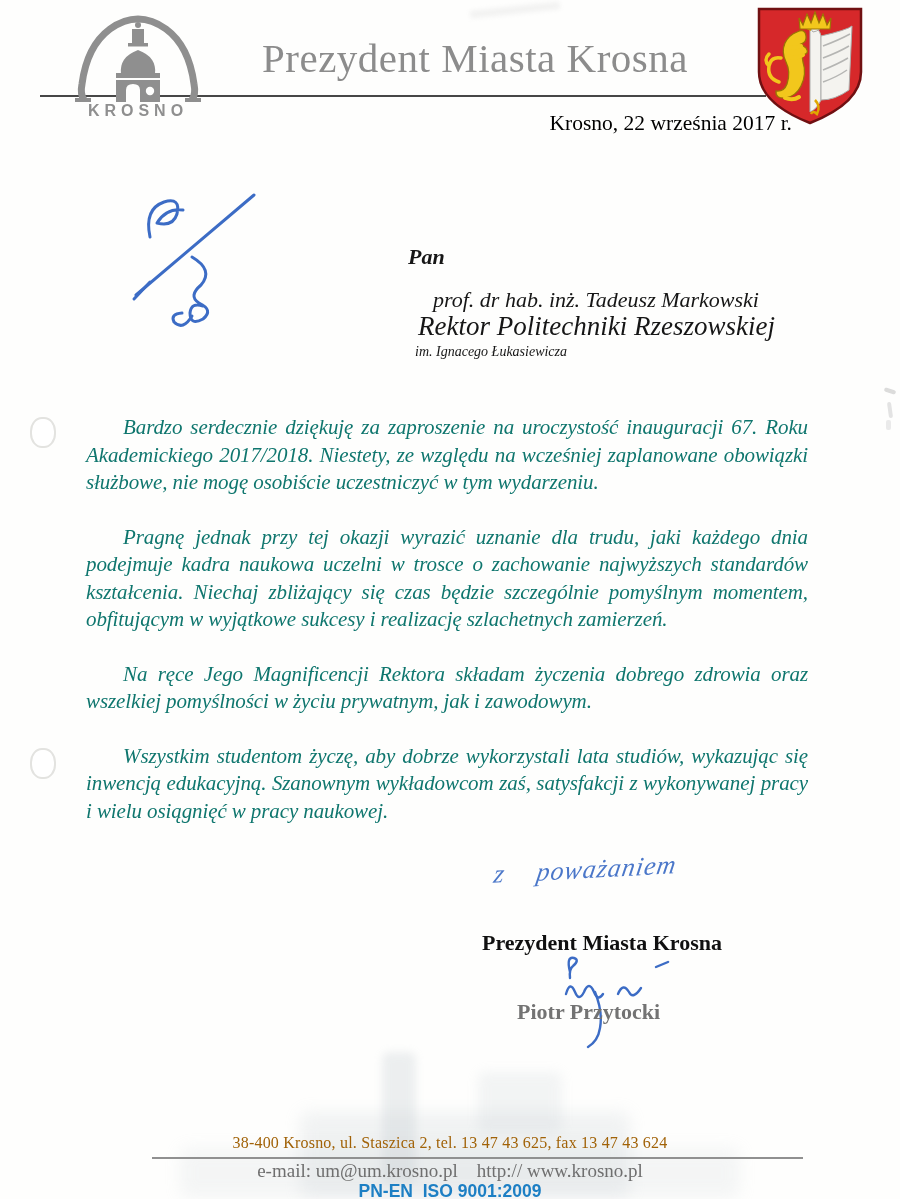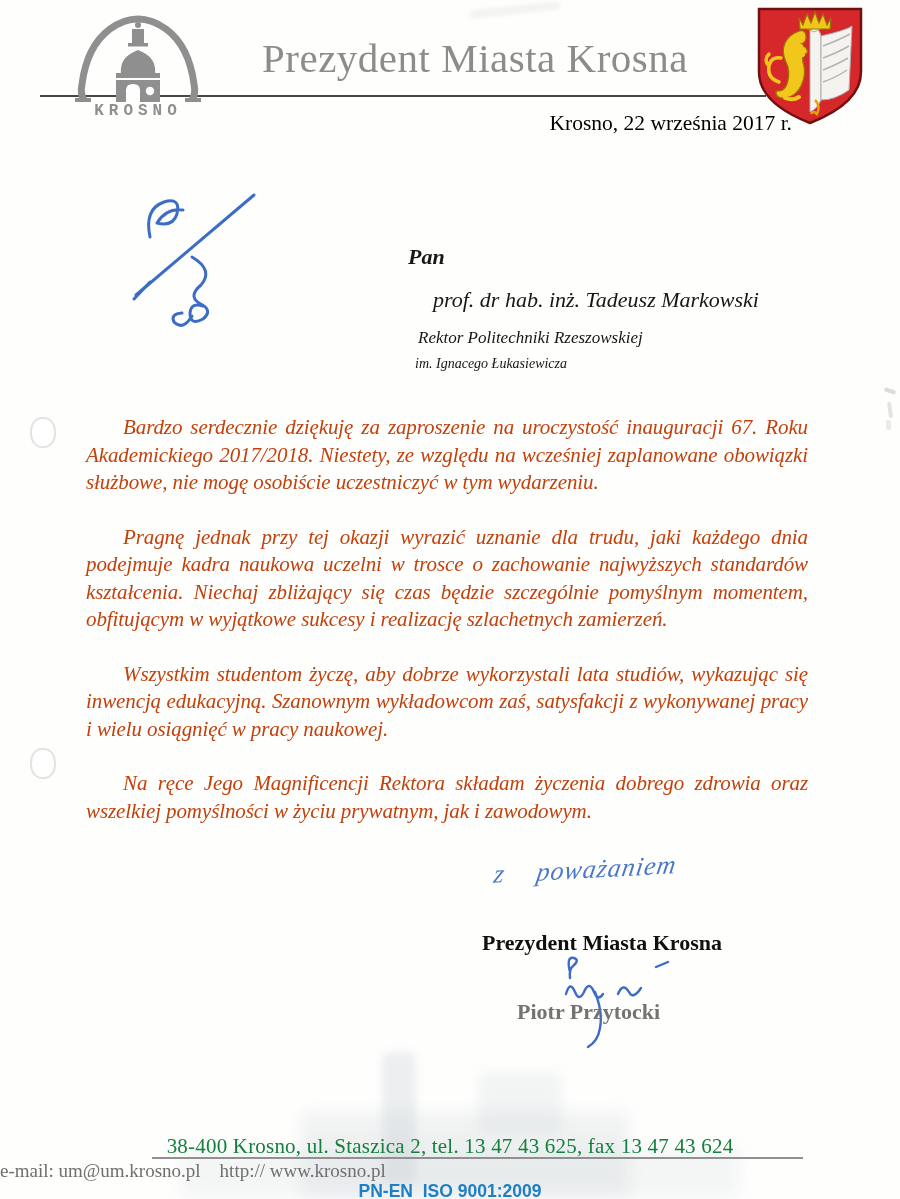--- a/index.html
+++ b/index.html
@@ -6,21 +6,21 @@
   .page{
     position:relative;width:900px;height:1199px;margin:0 auto;
     background:#fefefd;overflow:hidden;
     font-family:"Liberation Serif","DejaVu Serif",serif;color:#161616;
   }
   
   .logo{position:absolute;left:70px;top:10px;width:136px;text-align:center;z-index:3;}
   .logo svg{display:block;margin:0 auto;}
   .logo-caption{
     margin-top:-4px;font-weight:bold;font-size:16px;letter-spacing:5px;
-    color:#8f8f8f;font-family:Liberation Mono, monospace;
+    color:#8f8f8f;font-family:Liberation Sans, sans-serif;
   }
   .letterhead-title{
     position:absolute;left:262px;top:34px;
     font-size:41px;font-weight:400;letter-spacing:.5px;color:#8c8c8c;white-space:nowrap;
   }
   .header-rule{position:absolute;left:40px;top:95px;width:726px;height:2px;background:#474747;z-index:1;}
   .coa{position:absolute;left:755px;top:6px;z-index:3;}
   .dateline{
     position:absolute;right:108px;top:111px;
     font-size:21.5px;color:#000000;white-space:nowrap;
@@ -34,49 +34,49 @@
   .closing-hand{
     position:absolute;left:494px;top:855px;color:#3c6cc5;
     font-style:italic;font-size:26px;letter-spacing:1px;word-spacing:24px;
     transform:rotate(-3deg) skewX(-12deg);white-space:nowrap;opacity:.92;
   }
   .signature{position:absolute;left:553px;top:948px;}
   
   .addressee{position:absolute;left:408px;top:244px;font-style:italic;line-height:26px;}
   .salutation{font-weight:bold;font-size:22px;margin:0 0 17px 0;}
   .addr-name{font-weight:normal;font-size:22px;padding-left:25px;white-space:nowrap;}
-  .addr-line1{font-size:17px;padding-left:10px;white-space:nowrap;margin-top:12px;}
+  .addr-line1{font-size:27px;padding-left:10px;white-space:nowrap;}
   .addr-line2{font-size:14px;padding-left:7px;white-space:nowrap;}
   
   .body-text{position:absolute;left:86px;top:414px;width:722px;}
   .body-text p{
     margin:0 0 27px 0;text-indent:37px;text-align:justify;
-    font-style:italic;font-size:21px;line-height:27.5px;color:#c2410c;letter-spacing:-.1px;
+    font-style:italic;font-size:21px;line-height:27.5px;color:#0f766e;letter-spacing:-.1px;
   }
   
   .signer-title{position:absolute;left:482px;top:930px;font-weight:bold;font-size:22px;color:#101010;white-space:nowrap;}
   .signer-name{position:absolute;left:517px;top:999px;font-weight:bold;font-size:22px;color:#737373;white-space:nowrap;}
   
   .hole{position:absolute;left:30px;width:22px;height:27px;border:2.5px solid #e3e3e0;
     border-radius:46%;background:#fff;}
   .hole-1{top:417px;} .hole-2{top:748px;}
   .edge1{position:absolute;left:884px;top:389px;width:12px;height:4px;background:#b9b9b9;opacity:.5;border-radius:2px;transform:rotate(18deg);}
   .edge2{position:absolute;left:888px;top:402px;width:4px;height:16px;background:#c4c4c4;opacity:.45;border-radius:2px;transform:rotate(-8deg);}
   .edge3{position:absolute;left:886px;top:420px;width:5px;height:10px;background:#ccc;opacity:.4;border-radius:2px;}
   
   .watermark div{position:absolute;border-radius:8px;}
   .wm1{left:382px;top:1052px;width:34px;height:132px;background:#aeb9c0;opacity:.22;filter:blur(4px);}
   .wm2{left:300px;top:1112px;width:330px;height:86px;background:#bcc5cb;opacity:.2;filter:blur(8px);}
   .wm3{left:478px;top:1072px;width:84px;height:62px;background:#bfc8ce;opacity:.18;filter:blur(6px);}
   .wm4{left:180px;top:1148px;width:560px;height:50px;background:#c8cfd4;opacity:.18;filter:blur(8px);}
   
   .footer-address{position:absolute;left:0;right:0;top:1134px;text-align:center;
-    font-size:21px;color:#15803d;letter-spacing:.2px;white-space:pre;}
+    font-size:16px;color:#a16207;letter-spacing:.2px;white-space:pre;}
   .footer-rule{position:absolute;left:152px;top:1157px;width:651px;height:1.5px;background:#909090;}
-  .footer-contact{position:absolute;left:0;right:0;top:1160px;
+  .footer-contact{position:absolute;left:0;right:0;top:1160px;text-align:center;
     font-size:19px;color:#6f6f6f;white-space:pre;}
   .footer-iso{position:absolute;left:0;right:0;top:1181px;text-align:center;
     font-family:"Liberation Sans","DejaVu Sans",sans-serif;font-weight:bold;
     font-size:17.5px;color:#1d7fc4;white-space:pre;}
 </style>
 </head>
 <body>
 
 <div class="page">
 
@@ -139,22 +139,22 @@
   <div class="addressee">
     <div class="salutation">Pan</div>
     <div class="addr-name">prof. dr hab. inż. Tadeusz Markowski</div>
     <div class="addr-line1">Rektor Politechniki Rzeszowskiej</div>
     <div class="addr-line2">im. Ignacego Łukasiewicza</div>
   </div>
 
   <div class="body-text">
     <p>Bardzo serdecznie dziękuję za zaproszenie na uroczystość inauguracji 67. Roku Akademickiego 2017/2018. Niestety, ze względu na wcześniej zaplanowane obowiązki służbowe, nie mogę osobiście uczestniczyć w tym wydarzeniu.</p>
     <p>Pragnę jednak przy tej okazji wyrazić uznanie dla trudu, jaki każdego dnia podejmuje kadra naukowa uczelni w trosce o zachowanie najwyższych standardów kształcenia. Niechaj zbliżający się czas będzie szczególnie pomyślnym momentem, obfitującym w wyjątkowe sukcesy i realizację szlachetnych zamierzeń.</p>
+    <p>Na ręce Jego Magnificencji Rektora składam życzenia dobrego zdrowia oraz wszelkiej pomyślności w życiu prywatnym, jak i zawodowym.</p>
     <p>Wszystkim studentom życzę, aby dobrze wykorzystali lata studiów, wykazując się inwencją edukacyjną. Szanownym wykładowcom zaś, satysfakcji z wykonywanej pracy i wielu osiągnięć w pracy naukowej.</p>
-    <p>Na ręce Jego Magnificencji Rektora składam życzenia dobrego zdrowia oraz wszelkiej pomyślności w życiu prywatnym, jak i zawodowym.</p>
   </div>
 
   <div class="closing-hand">z poważaniem</div>
 
   <div class="signer-title">Prezydent Miasta Krosna</div>
 
   <svg class="signature" width="125" height="102" viewBox="0 0 125 102">
     <path class="ink-thin" d="M17 24 Q13 8 21 10 Q27 12 20 18 Q16 21 17 30"></path>
     <path class="ink-thin" d="M103 19 L115 14"></path>
     <path class="ink-thin" d="M13 46 Q17 32 22 44 Q26 54 31 44 Q36 32 41 44 Q45 54 50 46"></path>

